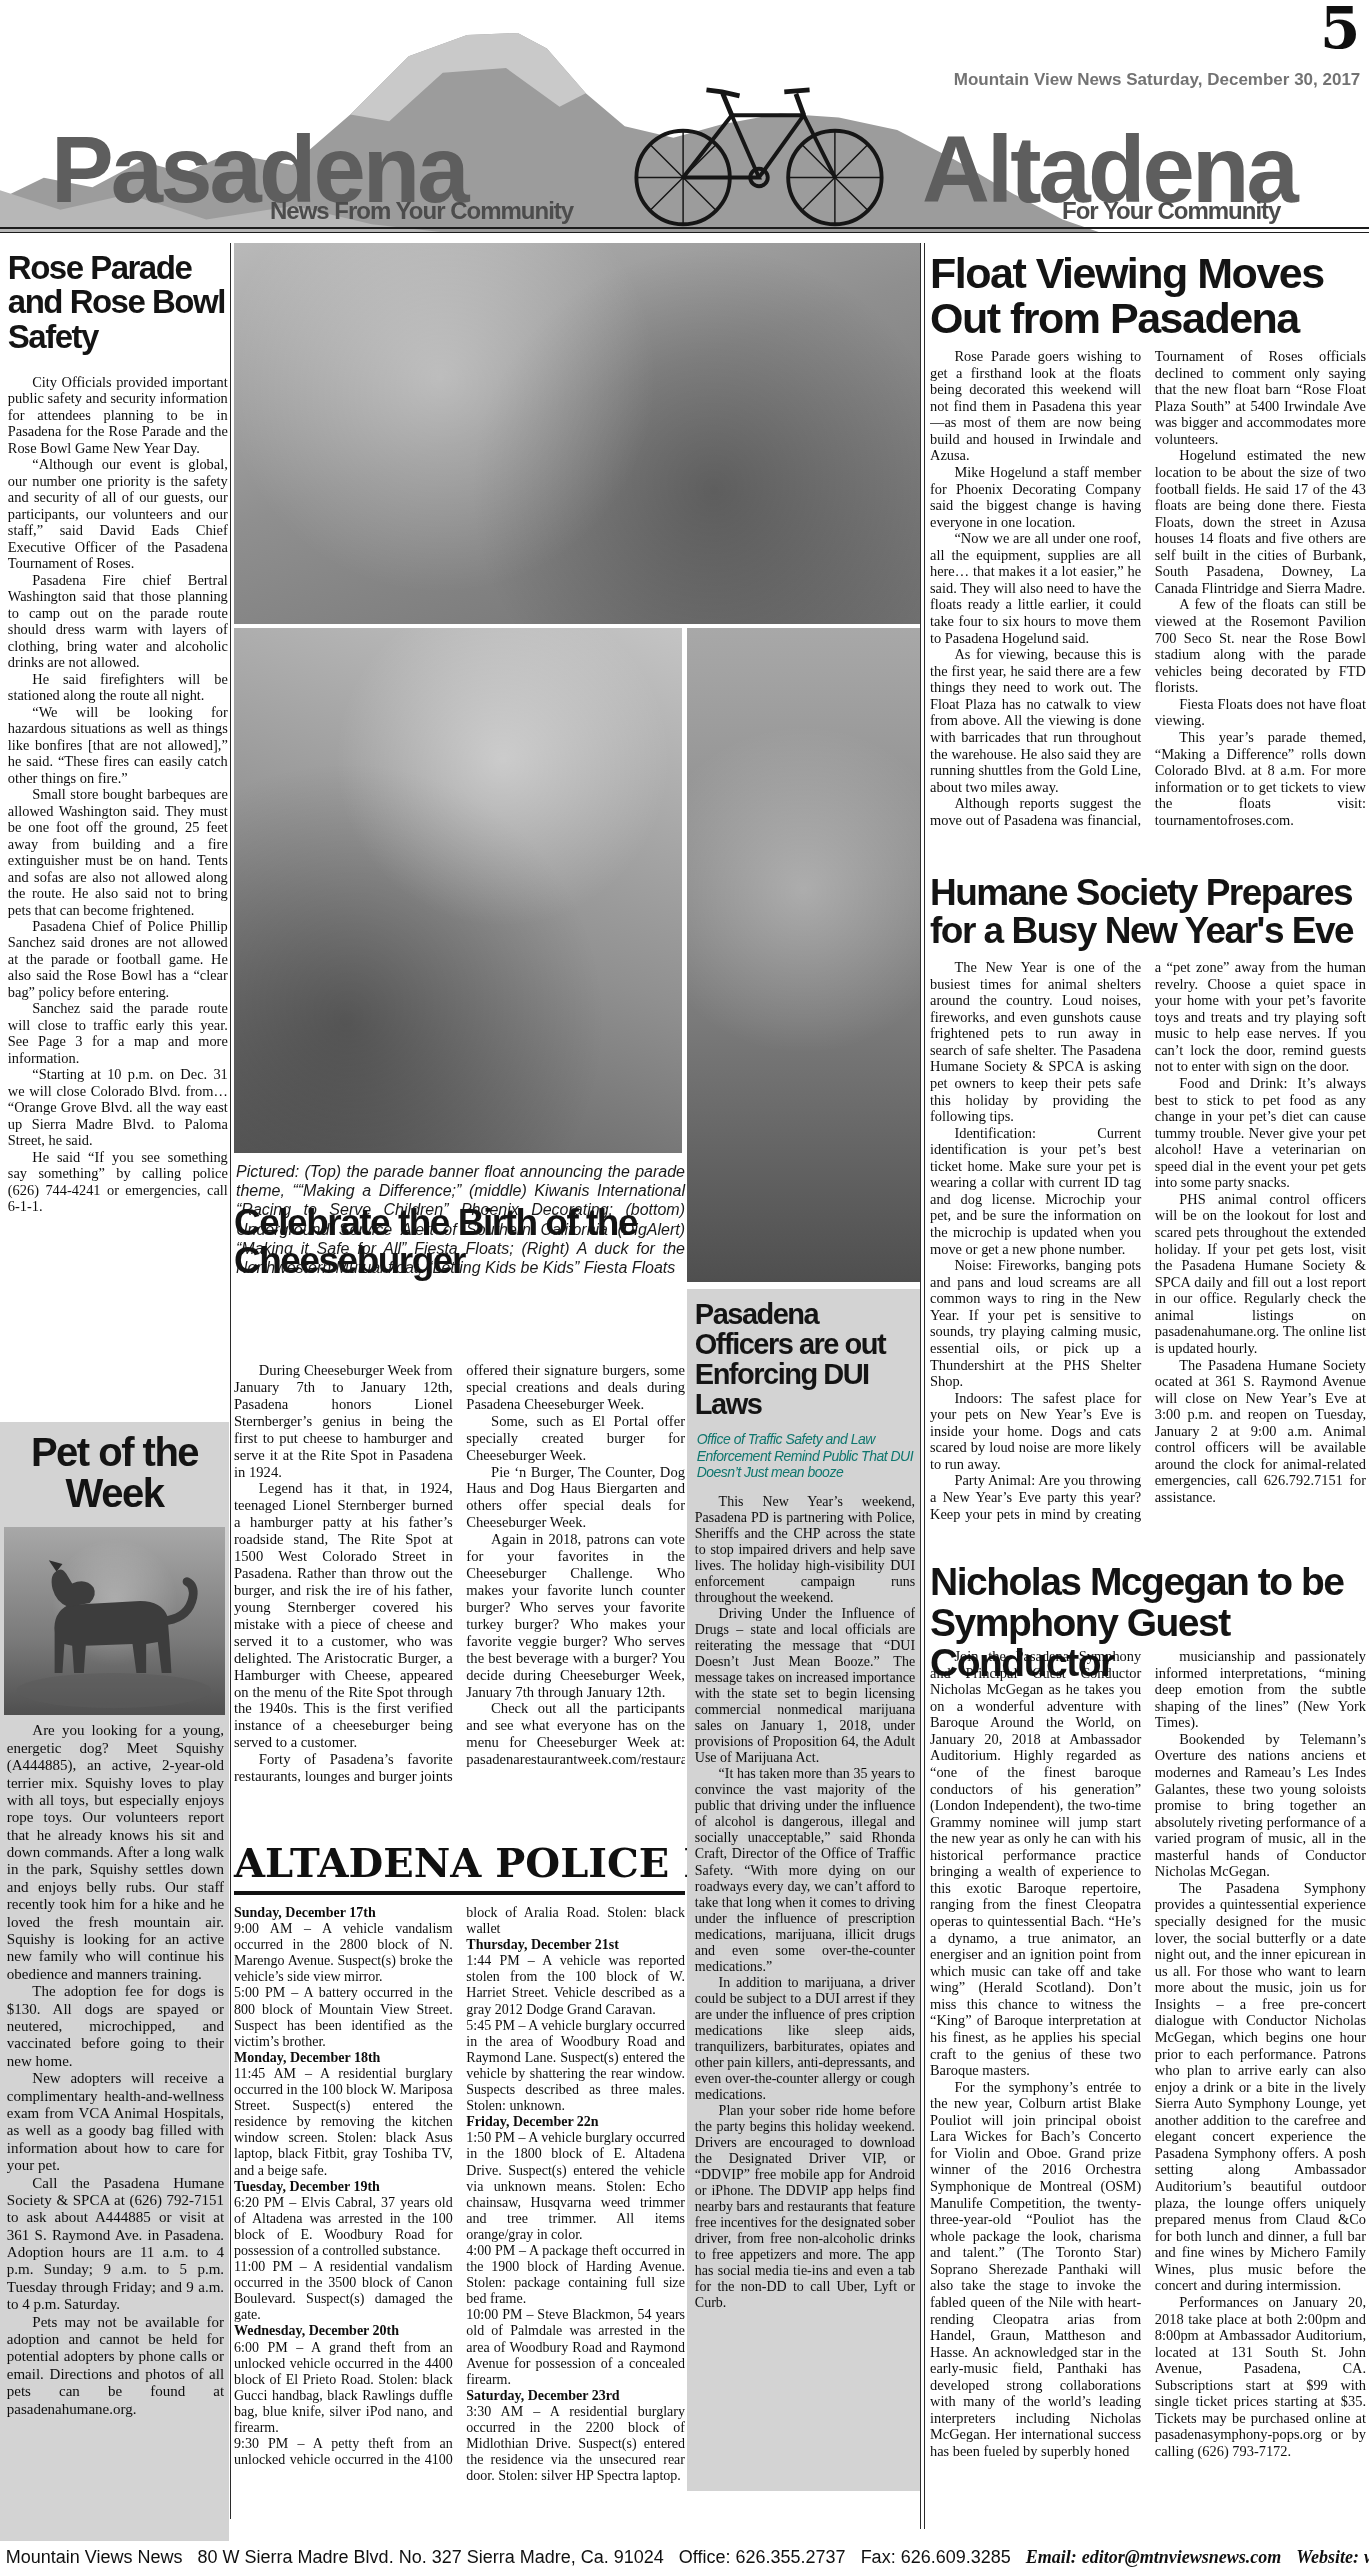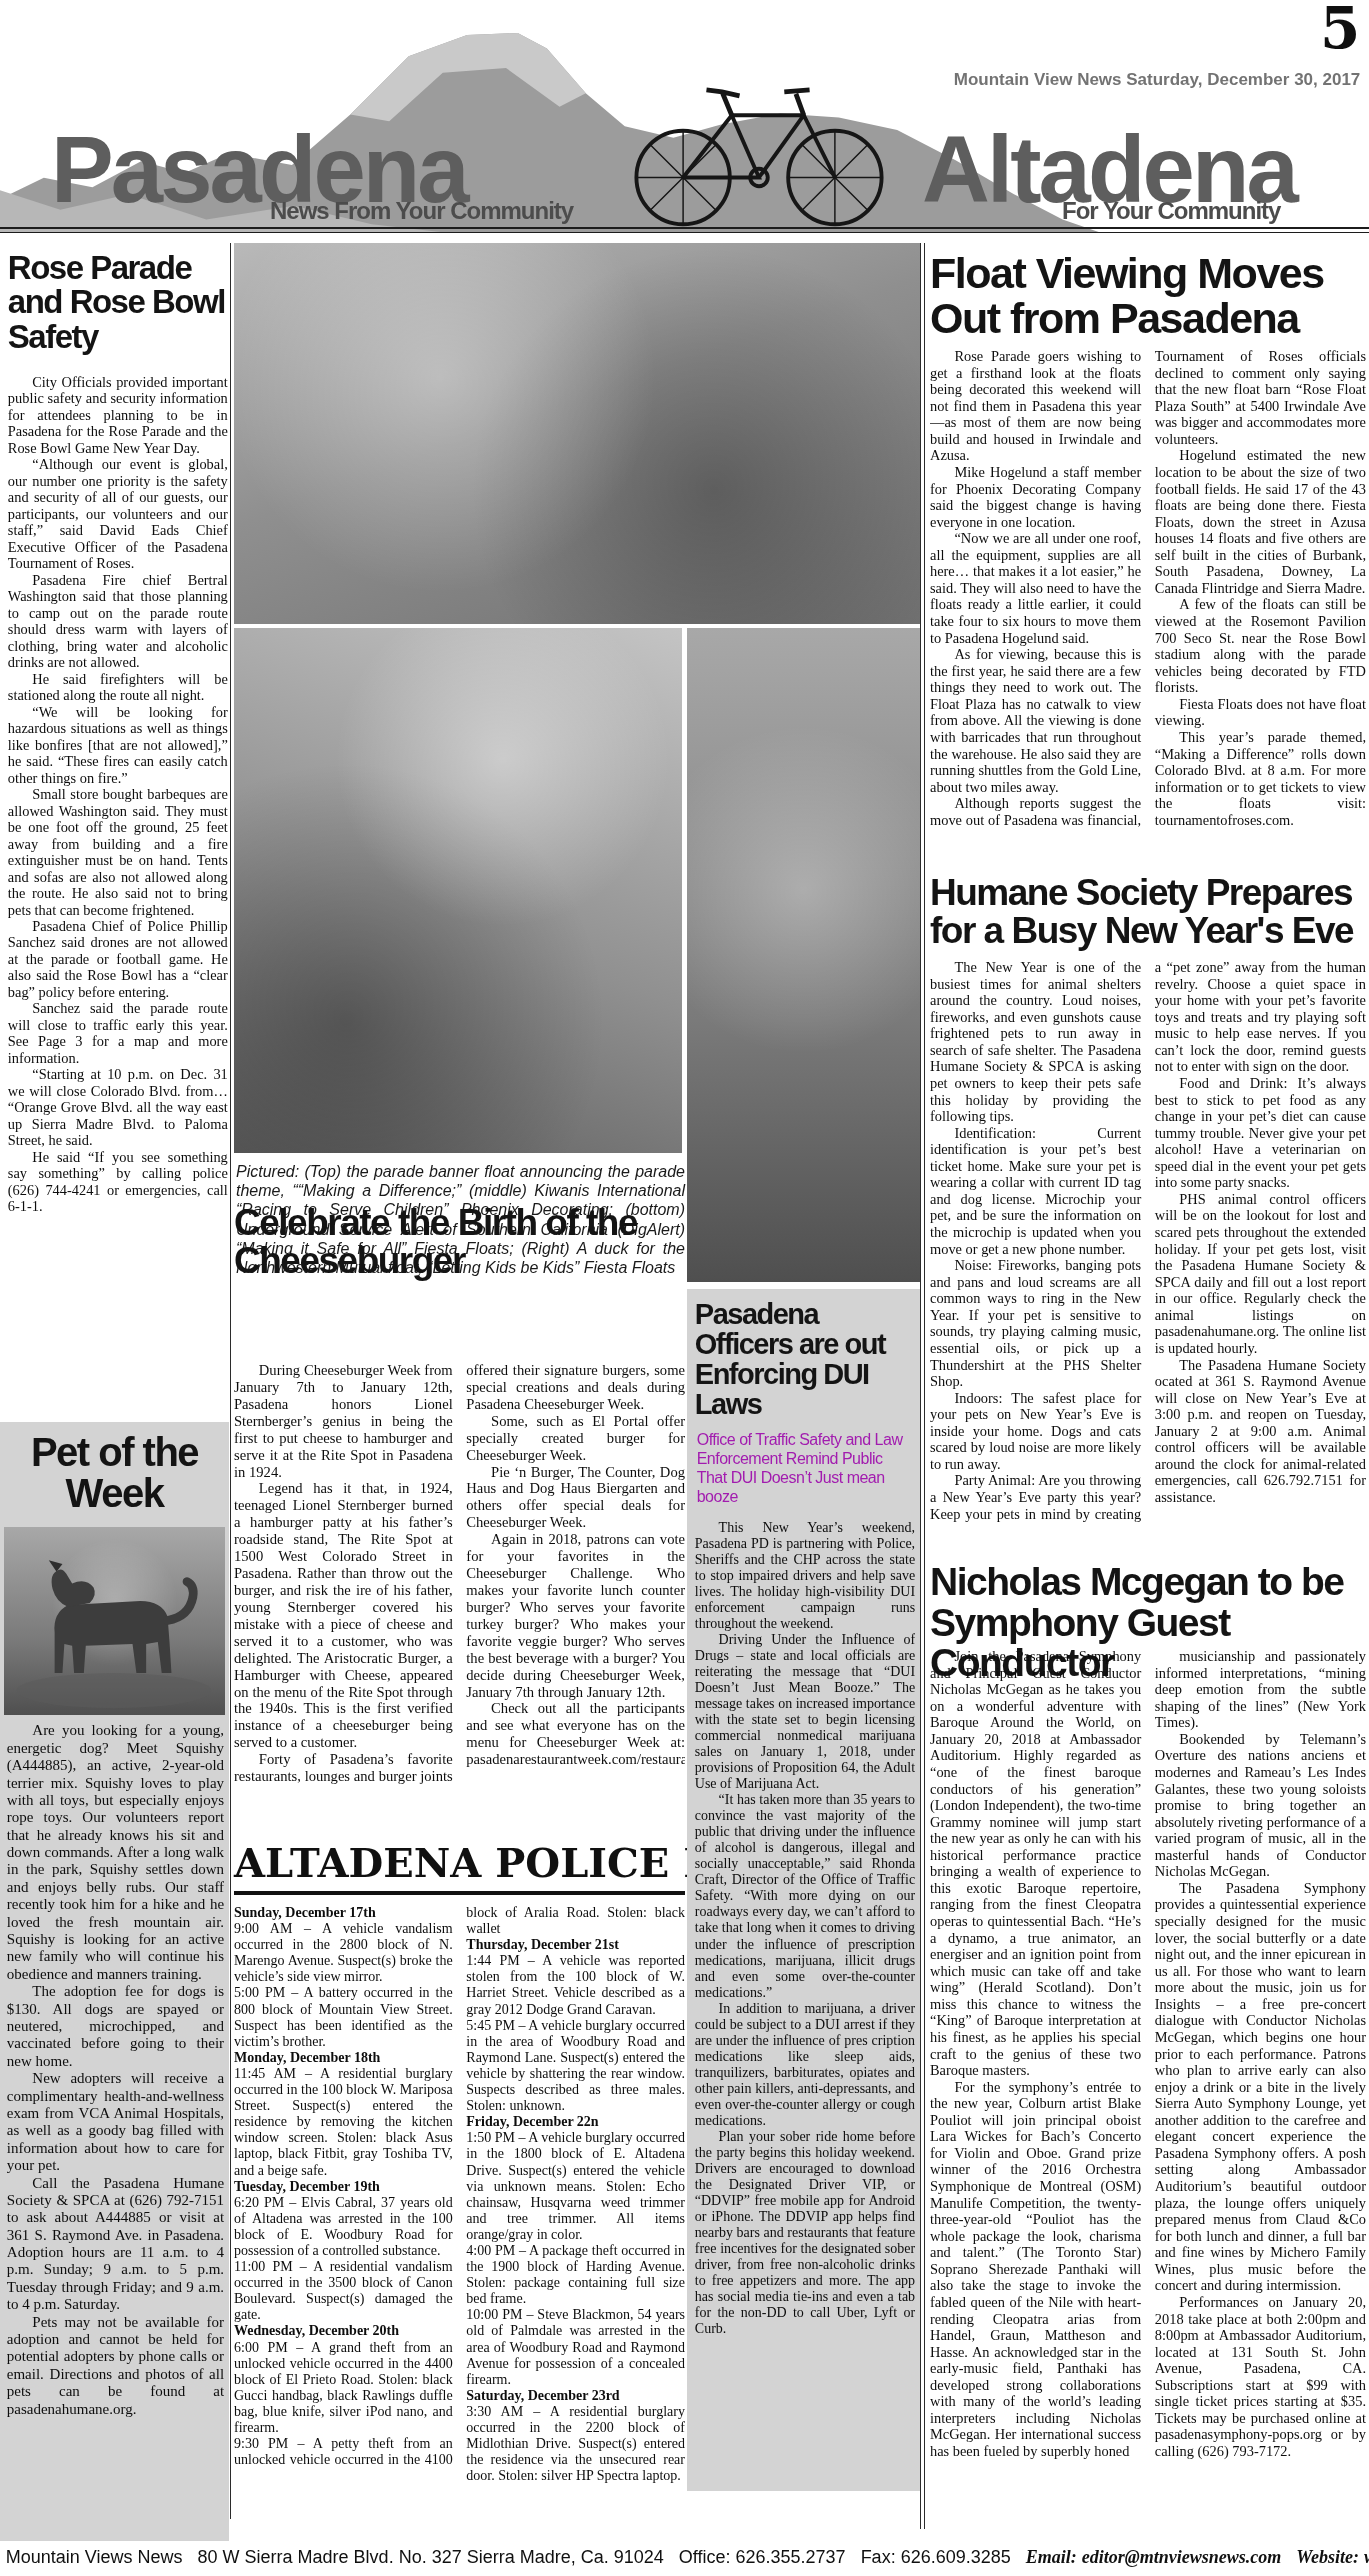--- a/index.html
+++ b/index.html
@@ -28,22 +28,22 @@
 
   
   .gbody{font-family:Liberation Serif, serif;text-align:justify;color:#0d0d0d;overflow:hidden;}
   .gbody p{margin:0;text-indent:1.7em;}
   .gbody p.np{text-indent:0;}
   .gbody p.bh{text-indent:0;font-weight:bold;}
   .cols2{column-count:2;column-gap:13.6px;}
   .caption{font-family:Liberation Sans, sans-serif;font-style:italic;font-size:16px;
            line-height:1.2;text-align:justify;color:#1a1a1a;}
   .graybox{background:#d3d3d3;}
-  .dui-sub{font-family:"Liberation Sans",sans-serif;font-size:16px;
-           line-height:1.18;color:#a21caf;letter-spacing:-0.5px;}
+  .dui-sub{font-family:"Liberation Sans",sans-serif;font-style:italic;font-size:14px;
+           line-height:1.18;color:#0f766e;letter-spacing:-0.5px;}
 
   
   .photo{background:
       radial-gradient(circle at 30% 35%, rgba(255,255,255,.35), rgba(255,255,255,0) 40%),
       radial-gradient(circle at 70% 65%, rgba(0,0,0,.28), rgba(0,0,0,0) 45%),
       linear-gradient(160deg,#b9b9b9 0%,#8f8f8f 45%,#6f6f6f 100%);}
   .photo2{background:
       radial-gradient(circle at 60% 25%, rgba(255,255,255,.4), rgba(255,255,255,0) 35%),
       radial-gradient(circle at 25% 75%, rgba(0,0,0,.3), rgba(0,0,0,0) 50%),
       linear-gradient(200deg,#c4c4c4 0%,#909090 55%,#5d5d5d 100%);}

